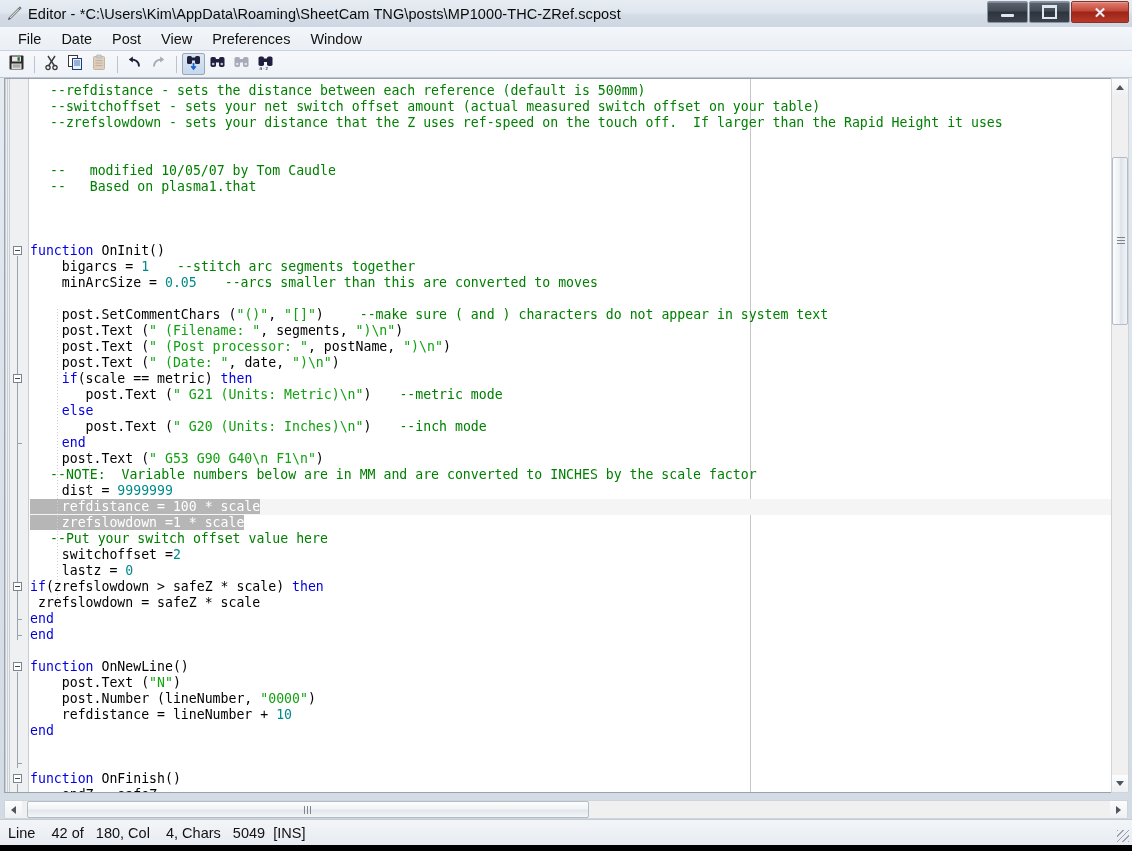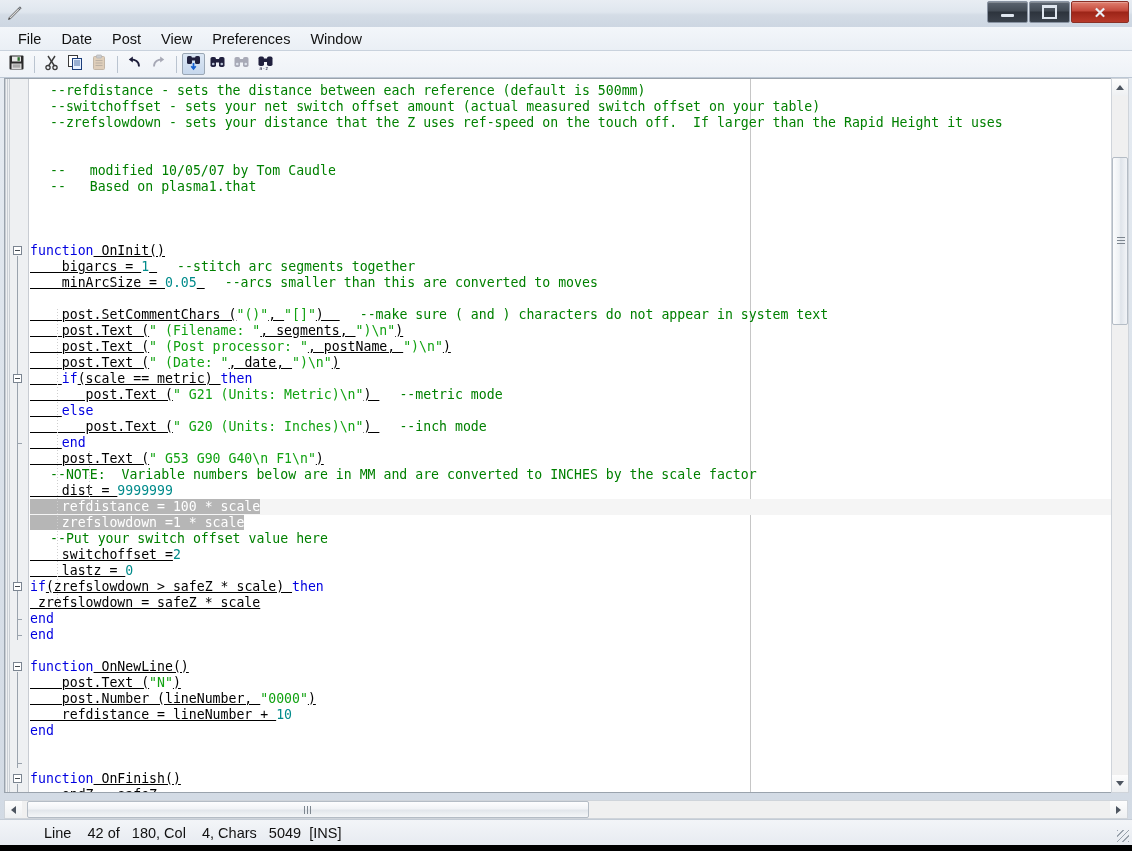--- a/index.html
+++ b/index.html
@@ -154,21 +154,21 @@
     color: #000;
   }
   .code-lines {
     position: absolute; left: 0; top: 4px; width: 2400px;
   }
   
   .cm { color: #008000; padding-left: 20px; }      
   .str { color: #11a211; }     
   .kw { color: #0000e0; font-weight: normal; }  
   .num { color: #008b8b; }     
-  .pl { color: #000; text-decoration: underline; }         
+  .pl { color: #000; }         
   .sel { background: #b6b6b6; color: #ffffff; }
   .selrow { background: #f5f5f5; }
 
   
   .fold {
     position: absolute;
     left: 8px;
     width: 9px; height: 9px;
     border: 1px solid #7b8591;
     background: #ffffff;
@@ -268,21 +268,20 @@
     width: 1132px; height: 26px;
     background: linear-gradient(to bottom, #f3f5f8, #e7ebf1);
     border-top: 1px solid #c3cbd5;
     display: flex; align-items: center;
     box-sizing: border-box;
     padding-left: 8px;
   }
   .status-text {
     font-size: 14.5px; color: #111;
     white-space: pre;
-    margin-left: 36px;
   }
   .resize-grip {
     position: absolute; right: 3px; bottom: 3px;
     width: 12px; height: 12px;
     background:
       repeating-linear-gradient(135deg, #9aa3ad 0px, #9aa3ad 1px, transparent 1px, transparent 4px);
   }
 </style>
 </head>
 <body>
@@ -291,20 +290,21 @@
   <div class="window">
 
     <div class="titlebar">
       <span class="title-icon">
         <svg width="17" height="17" viewBox="0 0 17 17">
           <path d="M2.5 14.5 L4.5 13.8 L13.6 4.7 L12.3 3.4 L3.2 12.5 Z" fill="#d8d8d8" stroke="#555" stroke-width="0.8"></path>
           <path d="M12.3 3.4 L13.6 4.7 L15.2 3.1 L13.9 1.8 Z" fill="#9aa3ad" stroke="#555" stroke-width="0.8"></path>
           <path d="M2.5 14.5 L3.2 12.5 L4.5 13.8 Z" fill="#4a4a4a"></path>
         </svg>
       </span>
+      <span class="title-text">Editor - *C:\Users\Kim\AppData\Roaming\SheetCam TNG\posts\MP1000-THC-ZRef.scpost</span>
       <div class="win-buttons">
         <div class="winbtn min">
             <i class="glyph"></i>
           </div>
         <div class="winbtn max">
             <i class="glyph"></i>
           </div>
         <div class="winbtn close">
             <span class="glyph">✕</span>
           </div>

